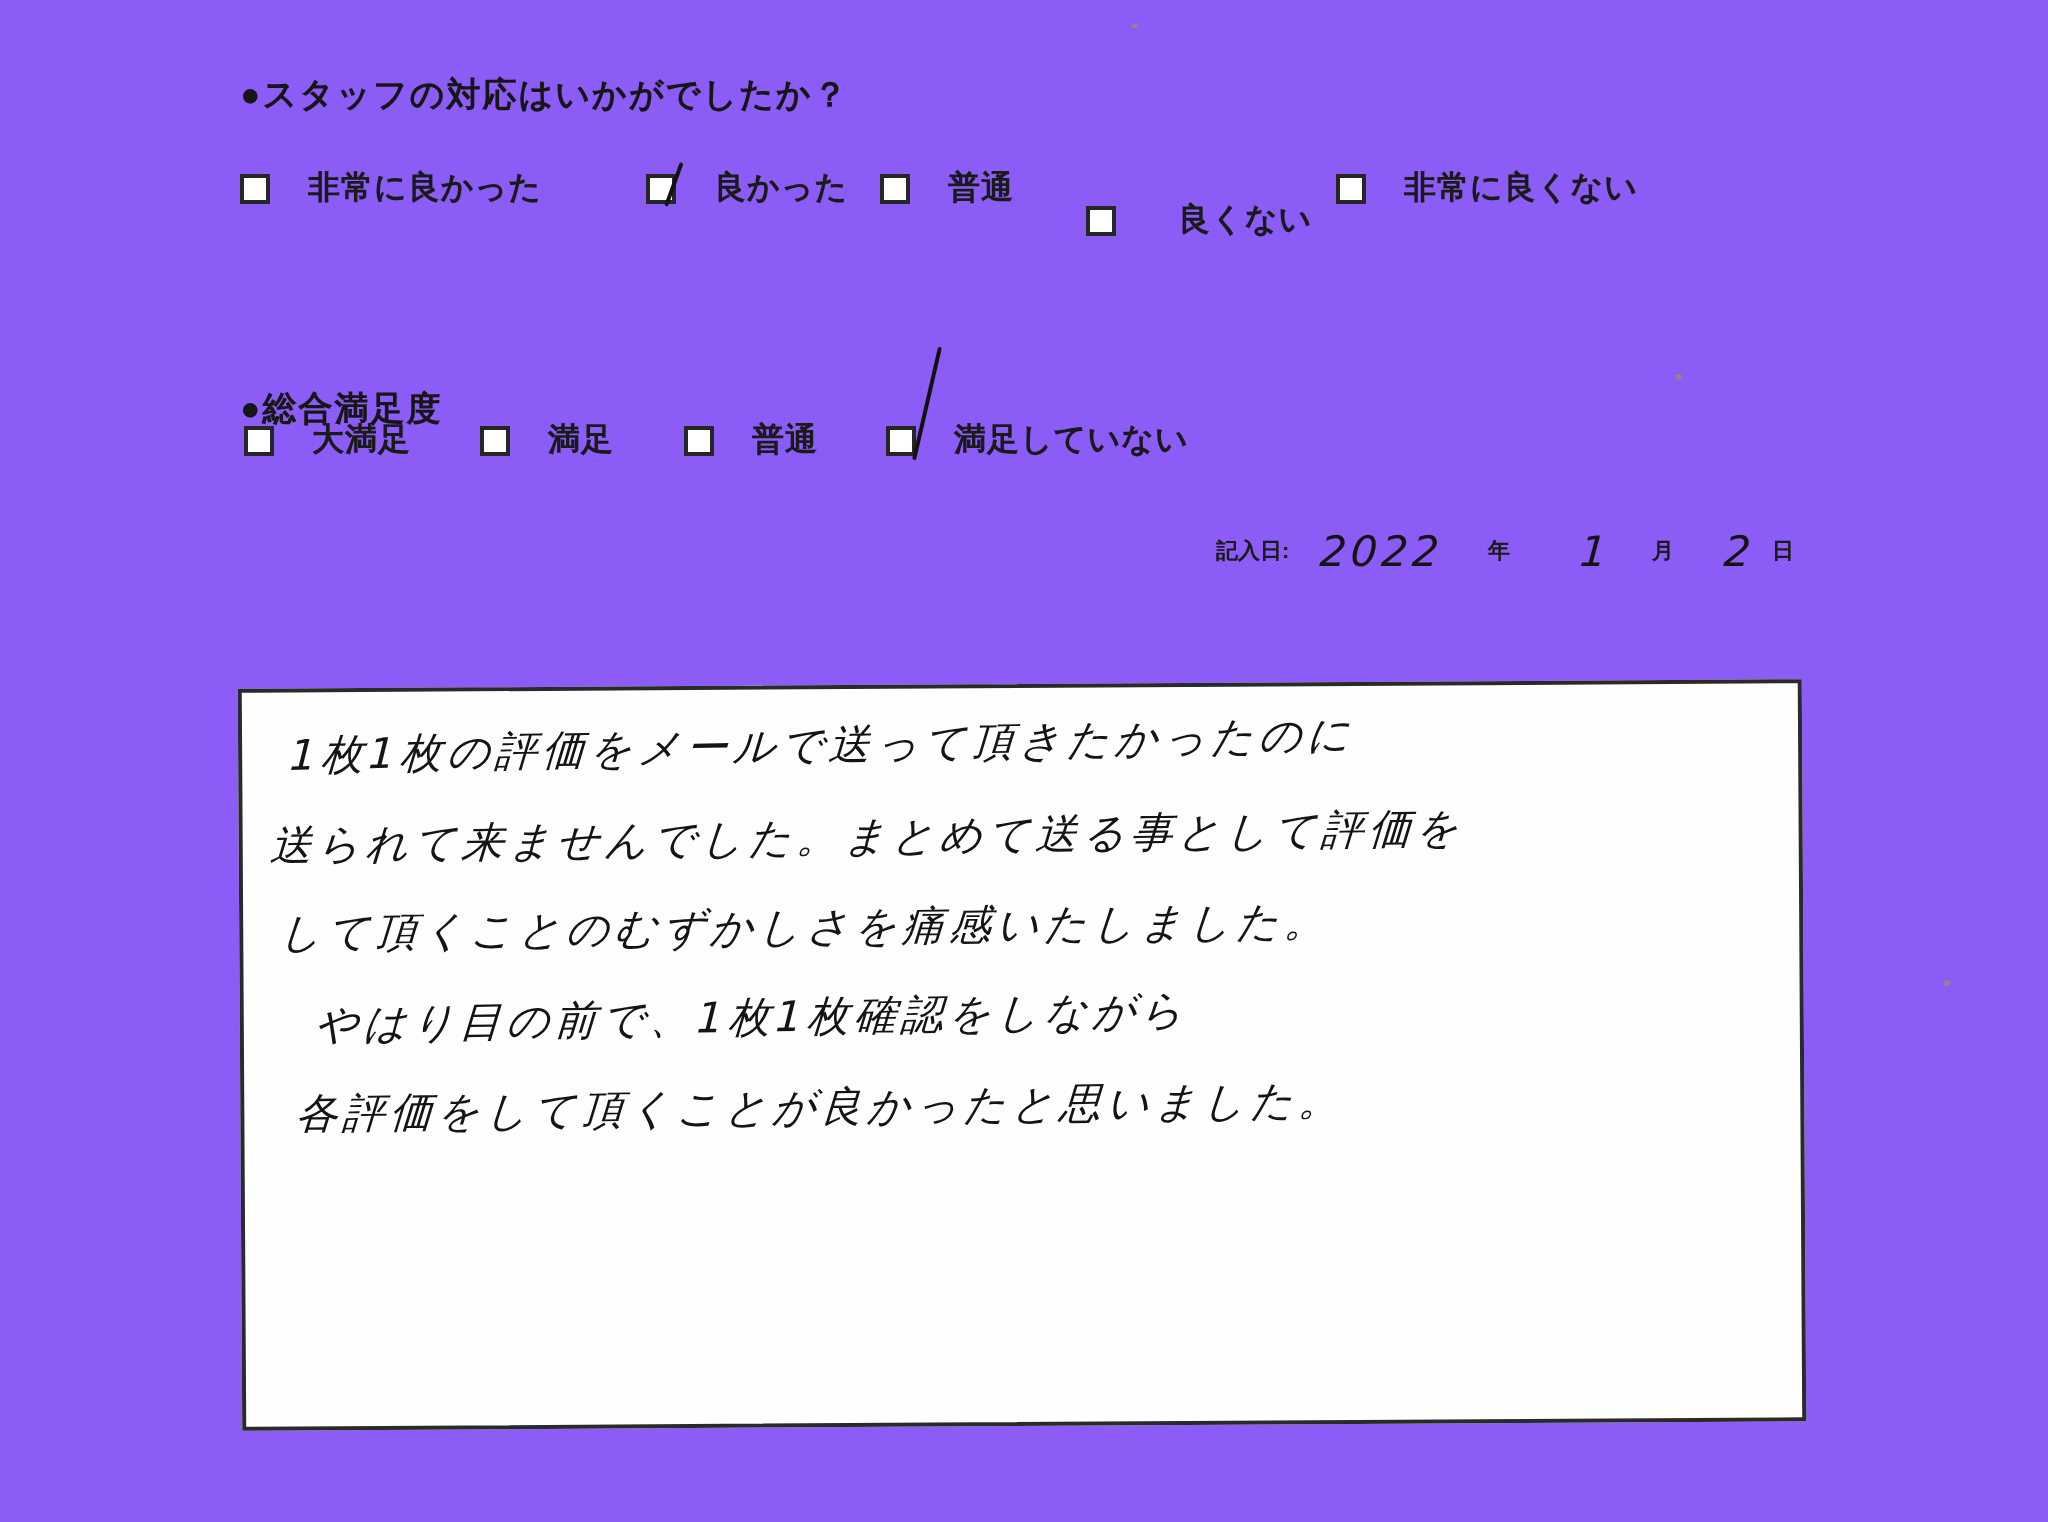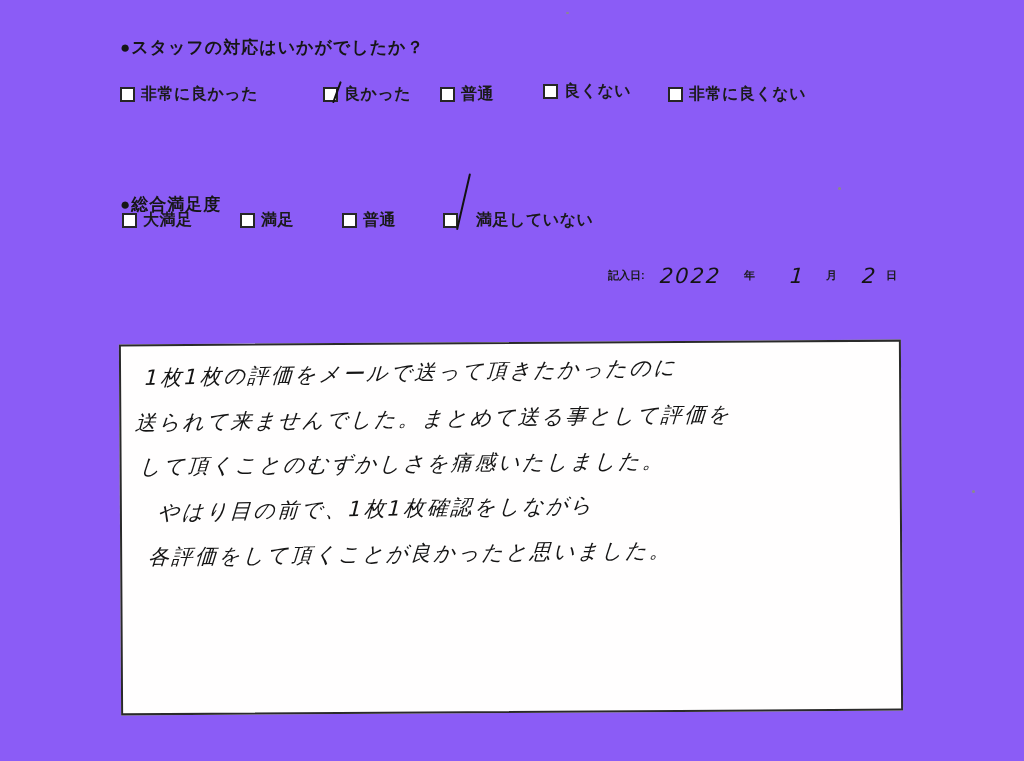--- a/index.html
+++ b/index.html
@@ -52,21 +52,21 @@
   }
 
   .cb .check-slash.long {
     left: 11px;
     bottom: -4px;
     height: 58px;
     transform: rotate(13deg);
   }
 
   .cb-label {
-    margin-left: 6px;
+    margin-left: 19px;
     font-size: 16px;
     font-weight: 600;
     letter-spacing: 0.5px;
     color: #1a1a1a;
     white-space: nowrap;
   }
 
   .date-line { position: absolute; top: 262px; left: 0; width: 100%; height: 34px; }
   .date-piece { position: absolute; font-size: 11px; font-weight: 600; color: #1a1a1a; top: 6px; }
 
@@ -115,21 +115,21 @@
   <div class="opt-row-item" style="left:311px; top:84px;padding-left:12px;">
     <span class="cb">
       <span class="check-slash"></span>
     </span>
     <span class="cb-label">良かった</span>
   </div>
   <div class="opt-row-item" style="left:440px; top:84px;">
     <span class="cb"></span>
     <span class="cb-label">普通</span>
   </div>
-  <div class="opt-row-item" style="left:543px; top:81px;">
+  <div class="opt-row-item" style="left:543px; top:100px;gap:12px;">
     <span class="cb"></span>
     <span class="cb-label">良くない</span>
   </div>
   <div class="opt-row-item" style="left:668px; top:84px;">
     <span class="cb"></span>
     <span class="cb-label">非常に良くない</span>
   </div>
 
   <div class="heading" style="left:120px; top:164px;margin-top:29px;">●総合満足度</div>
 
@@ -138,21 +138,21 @@
     <span class="cb-label">大満足</span>
   </div>
   <div class="opt-row-item" style="left:240px; top:210px;">
     <span class="cb"></span>
     <span class="cb-label">満足</span>
   </div>
   <div class="opt-row-item" style="left:342px; top:210px;">
     <span class="cb"></span>
     <span class="cb-label">普通</span>
   </div>
-  <div class="opt-row-item" style="left:443px; top:210px;gap:12px;">
+  <div class="opt-row-item" style="left:443px; top:210px;">
     <span class="cb">
       <span class="check-slash long"></span>
     </span>
     <span class="cb-label">満足していない</span>
   </div>
 
   <div class="date-line">
     <span class="date-piece" style="left:608px;">記入日:</span>
     <span class="date-piece hw hw-date" style="left:660px;">2022</span>
     <span class="date-piece" style="left:744px;">年</span>

